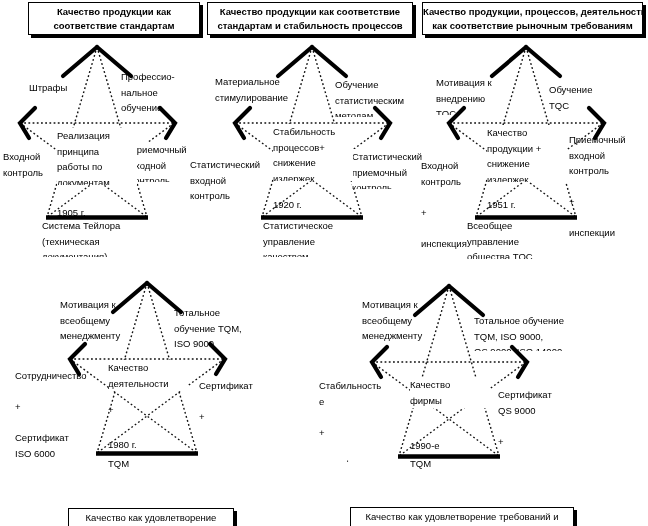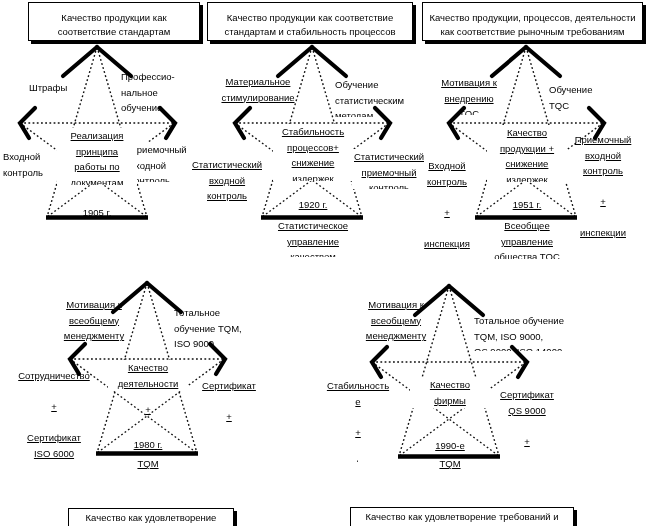--- a/index.html
+++ b/index.html
@@ -4,28 +4,28 @@
 <style>
   html,body{margin:0;padding:0;background:#fff;}
   #canvas{
     position:relative;width:648px;height:526px;background:#fff;overflow:hidden;
     font-family:"Liberation Sans","DejaVu Sans",sans-serif;color:#000;
   }
   .star{position:absolute;}
   .lbl{
     position:absolute;font-size:9.5px;line-height:15.5px;white-space:pre;color:#000;
   }
-  .ctr{text-align:center;text-decoration:underline;}
+  .ctr{}
   .clip{overflow:hidden;}
   .wbg{background:#fff;}
   .tbox{
     position:absolute;background:#fff;border:1px solid #000;box-shadow:3px 3px 0 0 #000;
     font-size:9.5px;text-align:center;white-space:pre;color:#000;
   }
-  .tbox-top{line-height:14px;padding-top:8px;height:29px;}
+  .tbox-top{line-height:14px;padding-top:2px;height:29px;font-weight:bold;}
   .tbox-bot{line-height:13px;padding-top:2px;height:41px;margin-top:28px;}
 </style>
 </head>
 <body>
 
 <div id="canvas">
 
   <svg width="0" height="0" style="position:absolute" aria-hidden="true">
     <defs>
       <symbol id="qstar" viewBox="0 0 165 180">
@@ -51,20 +51,23 @@
   <div class="lbl" style="left:3px;top:149px">Входной
 контроль</div>
   <div class="lbl clip wbg" style="left:130px;top:142px;width:66px;height:40px">Приемочный
 входной
 контроль</div>
   <div class="lbl ctr clip wbg" style="left:57px;top:128px;width:80px;height:57px">Реализация
 принципа
 работы по
 документам</div>
   <div class="lbl ctr" style="left:57px;top:205px;width:80px">1905 г.</div>
+  <div class="lbl ctr clip" style="left:42px;top:218px;width:110px;height:39px">Система Тейлора
+(техническая
+документация)</div>
 
   <svg class="star" style="left:230px;top:40px" width="165" height="180" viewBox="0 0 165 180">
       <use href="#qstar"></use>
     </svg>
   <div class="tbox tbox-top" style="left:207px;top:2px;width:204px">Качество продукции как соответствие
 стандартам и стабильность процессов</div>
   <div class="lbl ctr" style="left:215px;top:74px;width:86px">Материальное
 стимулирование</div>
   <div class="lbl clip" style="left:335px;top:77px;width:76px;height:40px">Обучение
 статистическим

